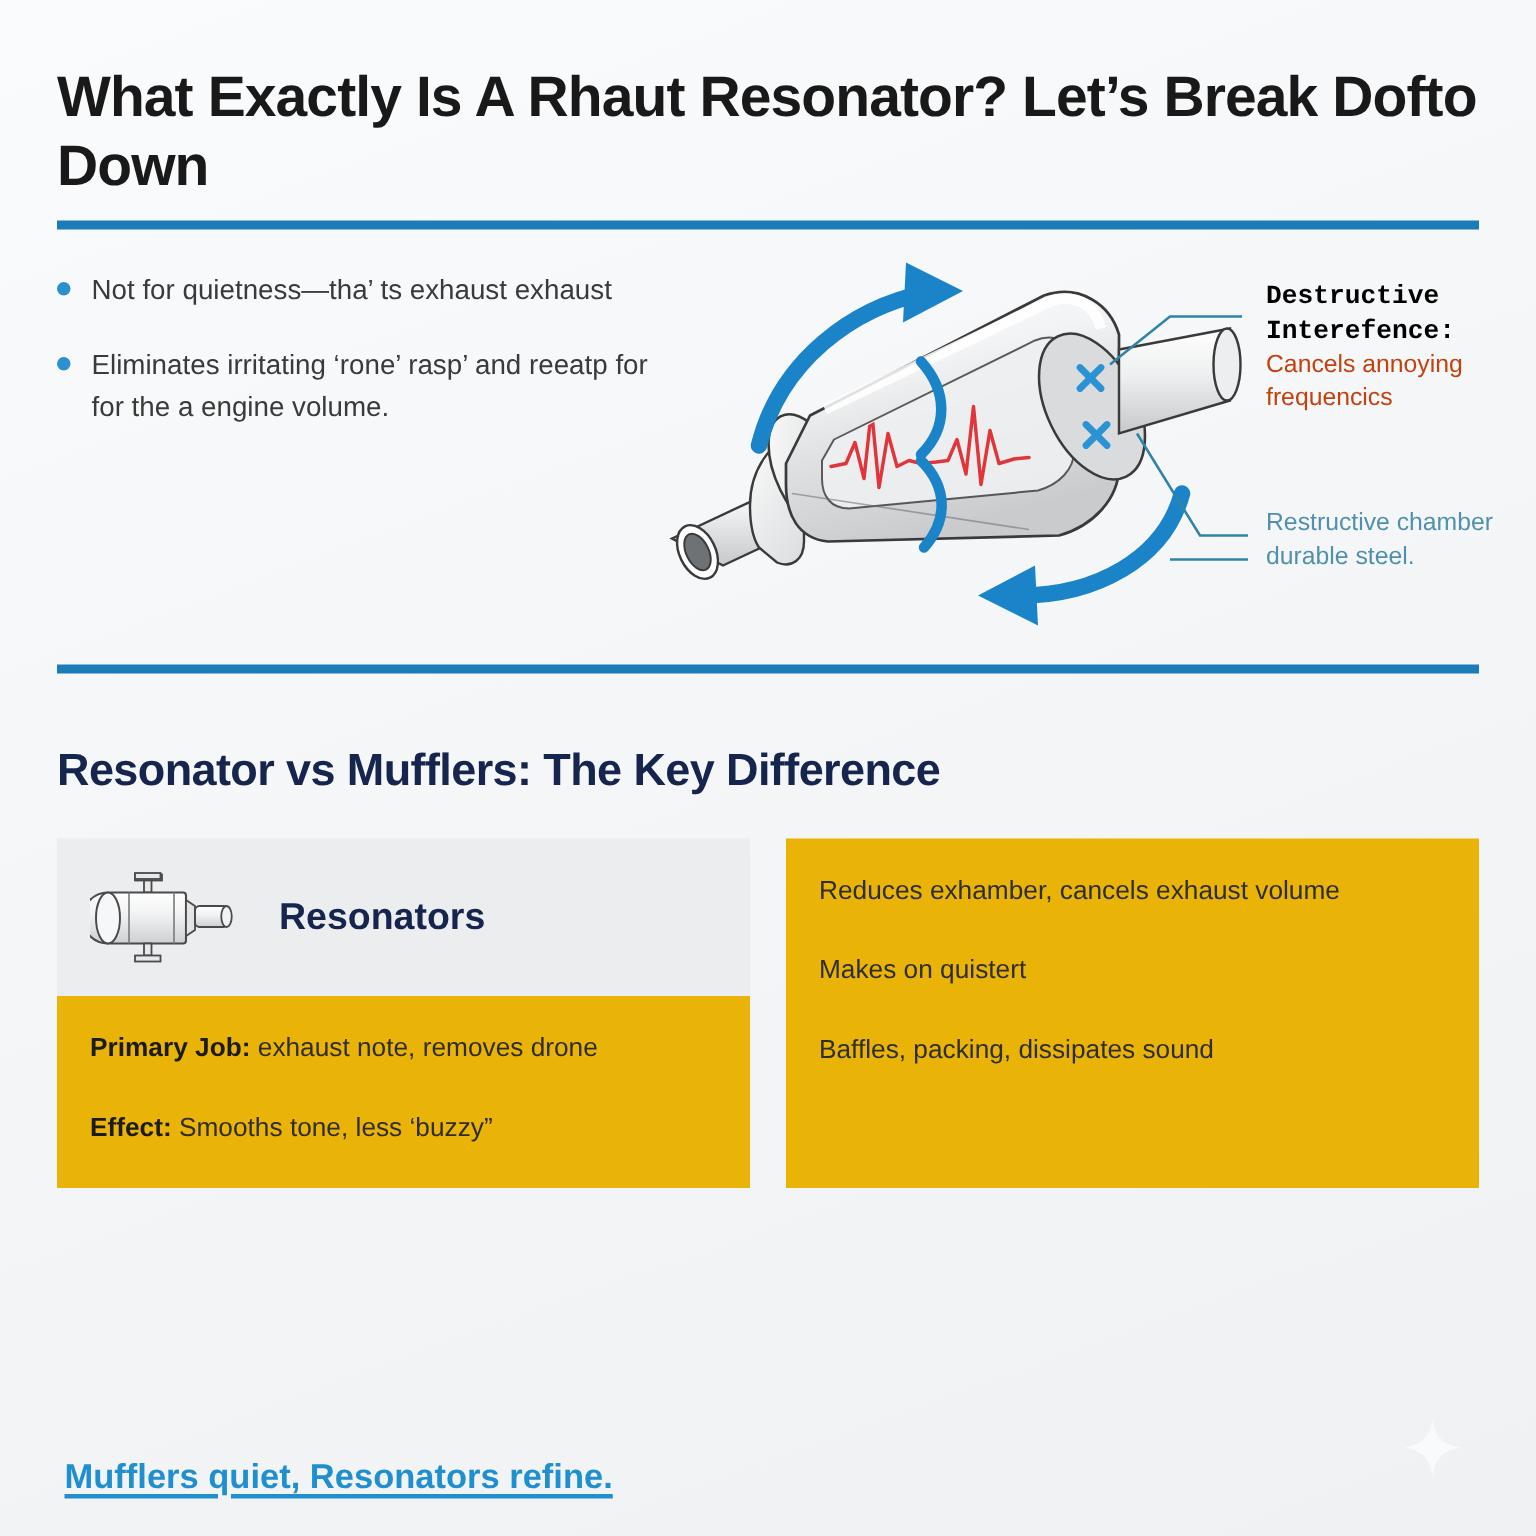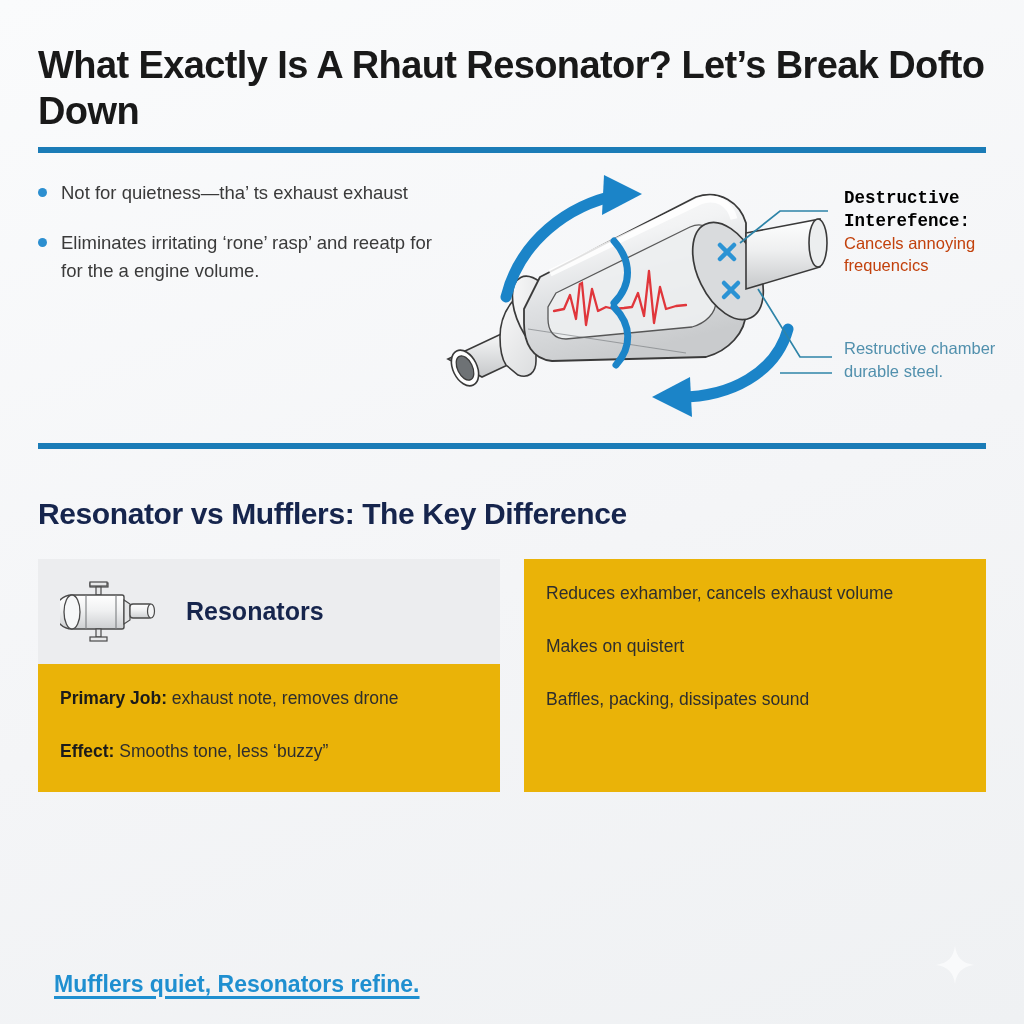--- a/index.html
+++ b/index.html
@@ -185,21 +185,21 @@
     color: #2e2e2e;
     margin-bottom: 28px;
   }
   .card-row:last-child { margin-bottom: 2px; }
 
   .card-row b { font-weight: bold; color: #1b1b1b; }
 
   
   .footer {
     position: absolute;
-    left: 54px;
+    left: 43px;
     bottom: 26px;
     font-size: 23px;
     font-weight: bold;
     color: #1f8fd0;
     text-decoration: underline;
     text-decoration-thickness: 2.5px;
     text-underline-offset: 4px;
   }
 
   .sparkle {

